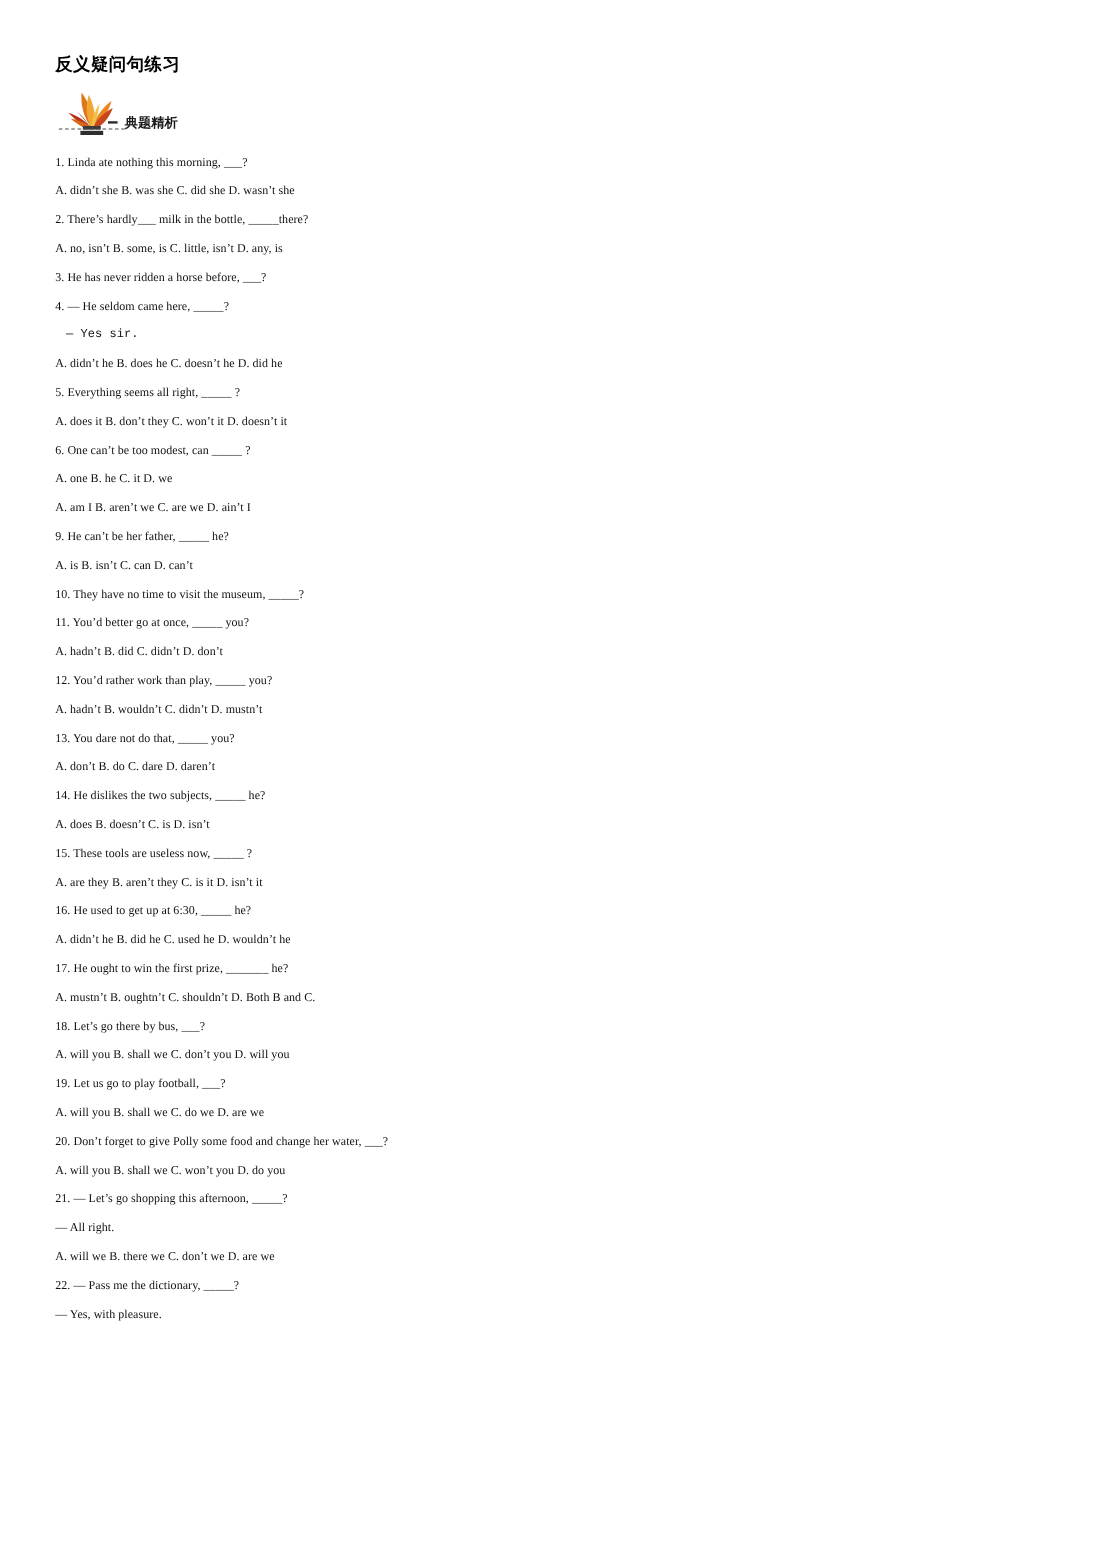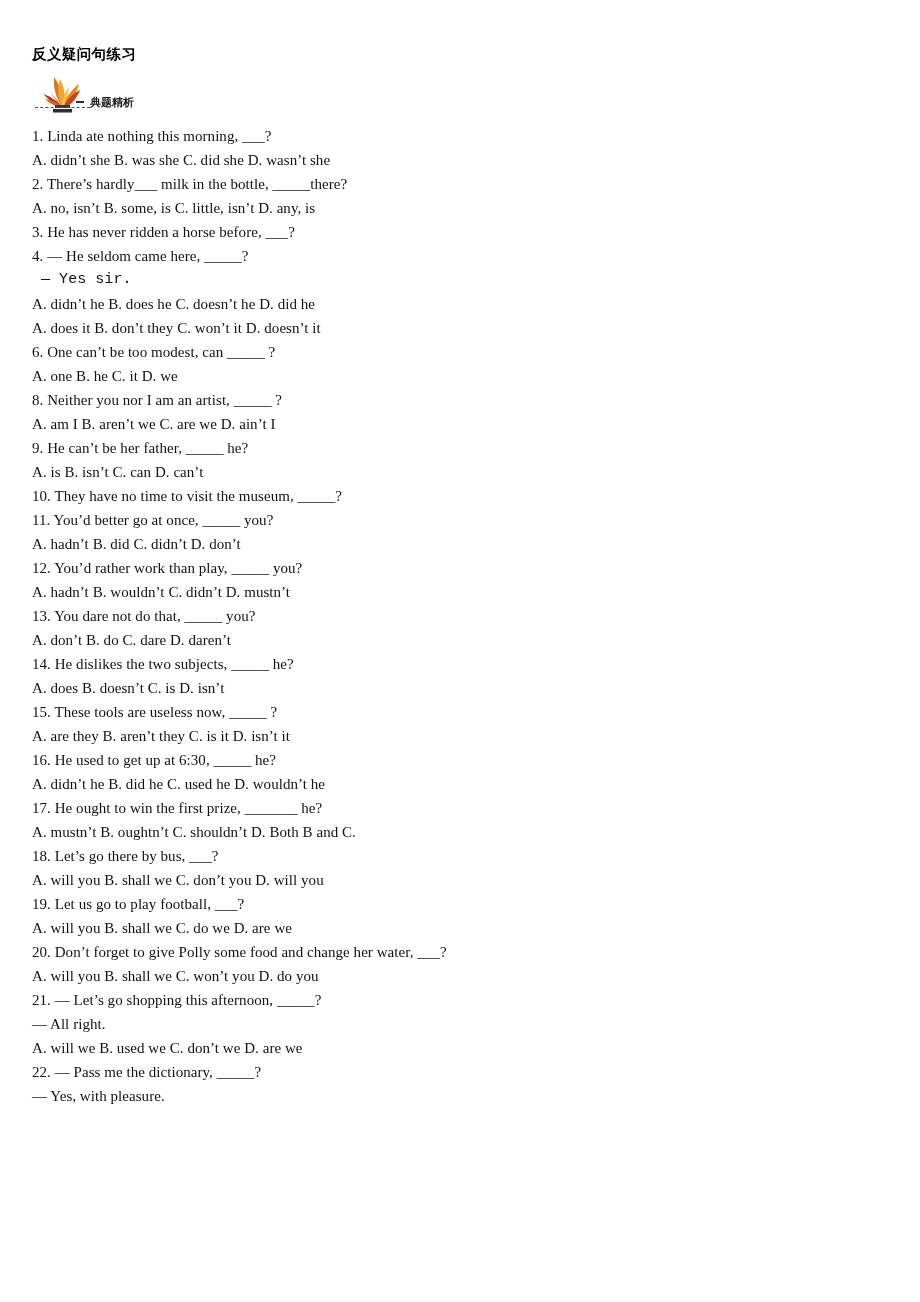--- a/index.html
+++ b/index.html
@@ -14,21 +14,21 @@
     overflow: hidden;
     font-family: "Liberation Serif", "DejaVu Serif", serif;
     color: #0d0d0d;
     -webkit-font-smoothing: antialiased;
   }
   .page {
     position: relative;
     width: 832px;
     height: 1302px;
     box-sizing: border-box;
-    padding: 44px 40px 0 32px;
+    padding: 44px 40px 0 46px;
   }
 
   
   .doc-title {
     font-family: "DejaVu Sans", "Liberation Sans", sans-serif;
     font-weight: bold;
     font-size: 14.5px;
     line-height: 20px;
     letter-spacing: 0.4px;
     color: #000000;
@@ -68,21 +68,21 @@
     top: 35px;
     width: 55px;
     border-bottom: 1.6px dashed #4a4a4a;
   }
 
   
   .body-text {
     margin-top: 6px;
   }
   .line {
-    font-size: 15px;
+    font-size: 10px;
     line-height: 24px;
     height: 24px;
     white-space: pre;
     color: #111111;
     letter-spacing: 0.05px;
   }
   .line.indent {
     padding-left: 9px;
     font-family: Liberation Mono, monospace;
   }
@@ -123,24 +123,24 @@
   <div class="body-text">
 
   <div class="line">1. Linda ate nothing this morning, ___?</div>
       <div class="line">A. didn’t she B. was she C. did she D. wasn’t she</div>
       <div class="line">2. There’s hardly___ milk in the bottle, _____there?</div>
       <div class="line">A. no, isn’t B. some, is C. little, isn’t D. any, is</div>
       <div class="line">3. He has never ridden a horse before, ___?</div>
       <div class="line">4. — He seldom came here, _____?</div>
       <div class="line indent">— Yes sir.</div>
       <div class="line">A. didn’t he B. does he C. doesn’t he D. did he</div>
+      <div class="line">5. Everything seems all right, _____ ?</div>
       <div class="line">A. does it B. don’t they C. won’t it D. doesn’t it</div>
       <div class="line">6. One can’t be too modest, can _____ ?</div>
       <div class="line">A. one B. he C. it D. we</div>
-      <div class="line">8. Neither you nor I am an artist, _____ ?</div>
       <div class="line">A. am I B. aren’t we C. are we D. ain’t I</div>
       <div class="line">9. He can’t be her father, _____ he?</div>
       <div class="line">A. is B. isn’t C. can D. can’t</div>
       <div class="line">10. They have no time to visit the museum, _____?</div>
       <div class="line">11. You’d better go at once, _____ you?</div>
       <div class="line">A. hadn’t B. did C. didn’t D. don’t</div>
       <div class="line">12. You’d rather work than play, _____ you?</div>
       <div class="line">A. hadn’t B. wouldn’t C. didn’t D. mustn’t</div>
       <div class="line">13. You dare not do that, _____ you?</div>
       <div class="line">A. don’t B. do C. dare D. daren’t</div>
@@ -153,18 +153,18 @@
       <div class="line">17. He ought to win the first prize, _______ he?</div>
       <div class="line">A. mustn’t B. oughtn’t C. shouldn’t D. Both B and C.</div>
       <div class="line">18. Let’s go there by bus, ___?</div>
       <div class="line">A. will you B. shall we C. don’t you D. will you</div>
       <div class="line">19. Let us go to play football, ___?</div>
       <div class="line">A. will you B. shall we C. do we D. are we</div>
       <div class="line">20. Don’t forget to give Polly some food and change her water, ___?</div>
       <div class="line">A. will you B. shall we C. won’t you D. do you</div>
       <div class="line">21. — Let’s go shopping this afternoon, _____?</div>
       <div class="line">— All right.</div>
-      <div class="line">A. will we B. used we C. don’t we D. are we</div>
+      <div class="line">A. will we B. there we C. don’t we D. are we</div>
       <div class="line">22. — Pass me the dictionary, _____?</div>
       <div class="line">— Yes, with pleasure.</div>
     </div>
 
 </div>
 
 </body></html>

